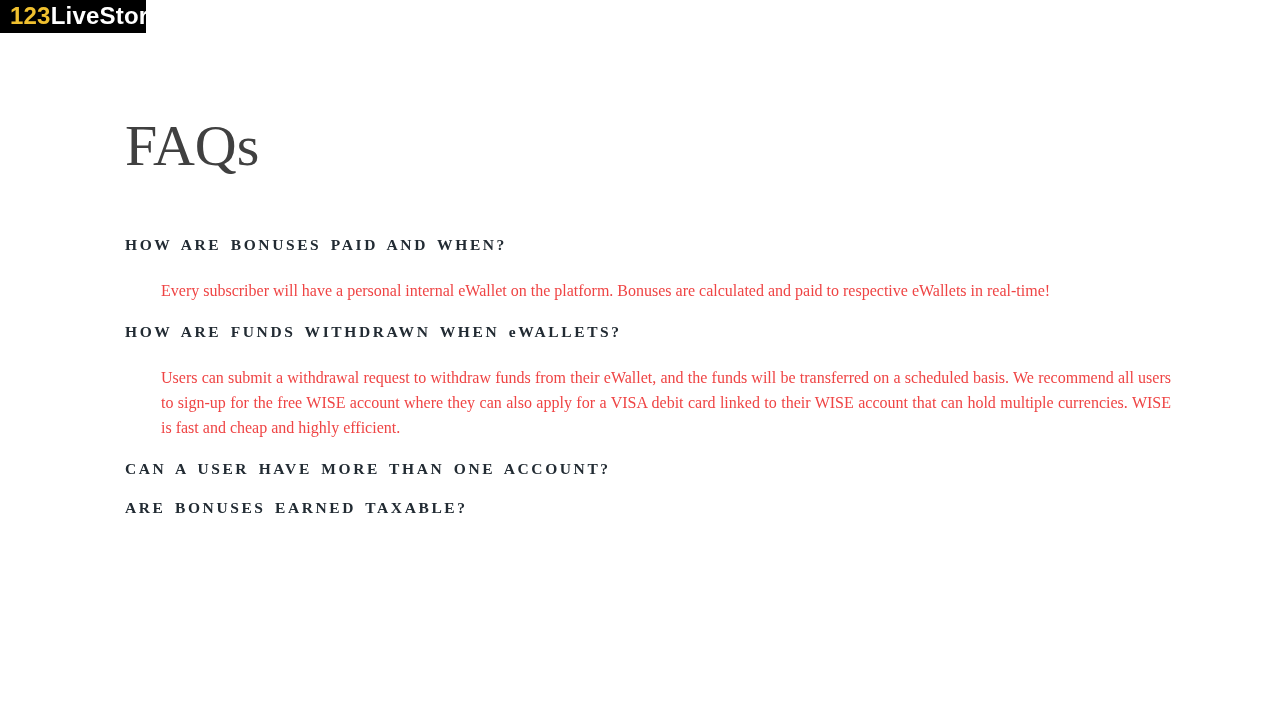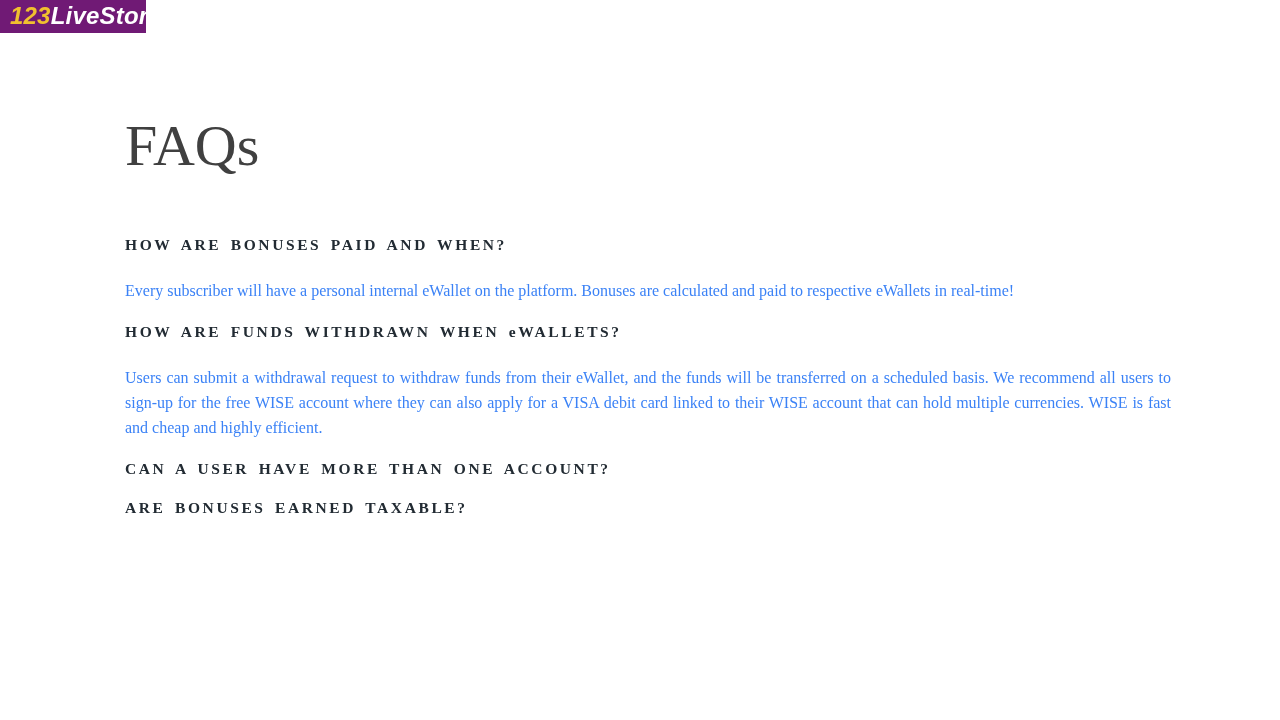--- a/index.html
+++ b/index.html
@@ -10,26 +10,25 @@
     font-family: "Liberation Sans", sans-serif;
     overflow: hidden;
   }
   .page { width: 1280px; height: 720px; position: relative; background: #ffffff; }
 
   
   .logo {
     position: absolute;
     top: 0; left: 0;
     width: 146px; height: 33px;
-    background: #701a75;
+    background: #000000;
     display: flex;
     align-items: center;
     padding: 0 8px 2px 10px;
     cursor: pointer;
-    font-style: italic;
   }
   .logo-text {
     font-size: 24px;
     font-weight: 700;
     letter-spacing: 0.2px;
     white-space: nowrap;
   }
   .logo-prefix { color: #F0C02F; }
   .logo-suffix { color: #FFFFFF; }
 
@@ -55,22 +54,23 @@
     font-weight: 600;
     line-height: 20px;
     letter-spacing: 2.6px;
     word-spacing: 3px;
     color: #222B33;
   }
   .answer {
     margin-top: 23px;
     font-size: 16px;
     line-height: 25px;
-    color: #3b82f6;
+    color: #ef4444;
     text-align: justify;
+    margin-left: 36px;
   }
 </style>
 </head>
 <body>
 
 <div class="page">
 
   <div class="logo">
     <span class="logo-text"><span class="logo-prefix">123</span><span class="logo-suffix">LiveStore</span></span>
   </div>

